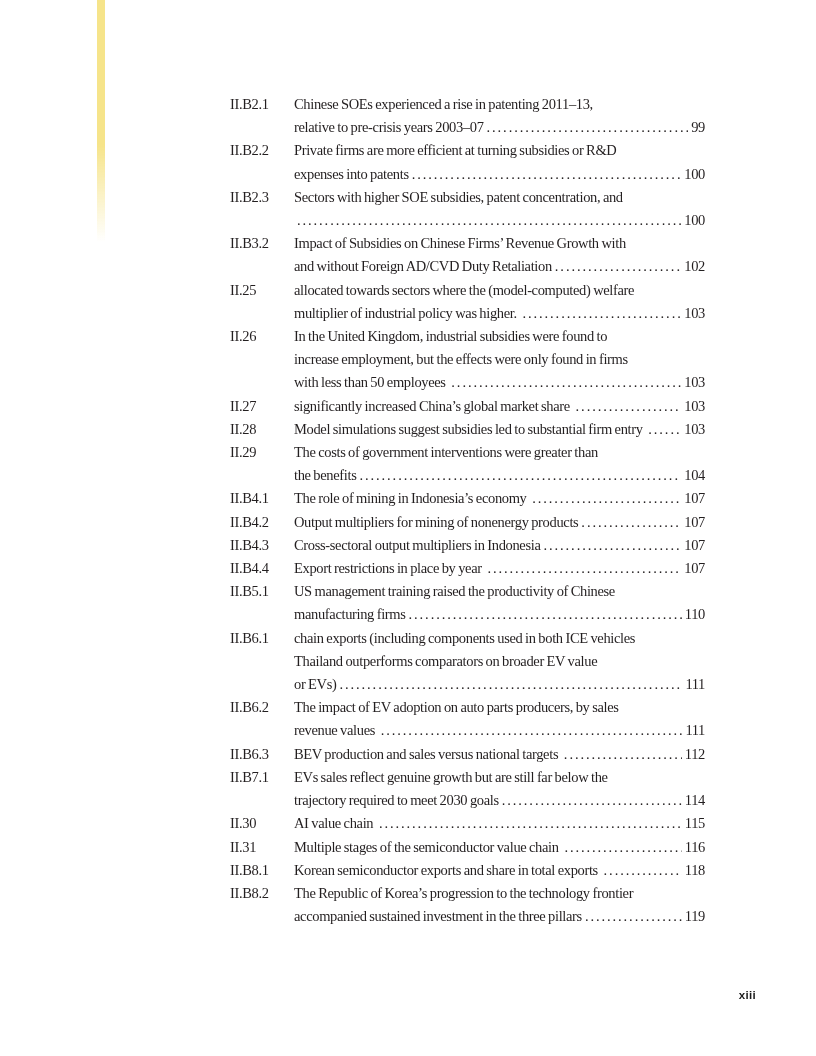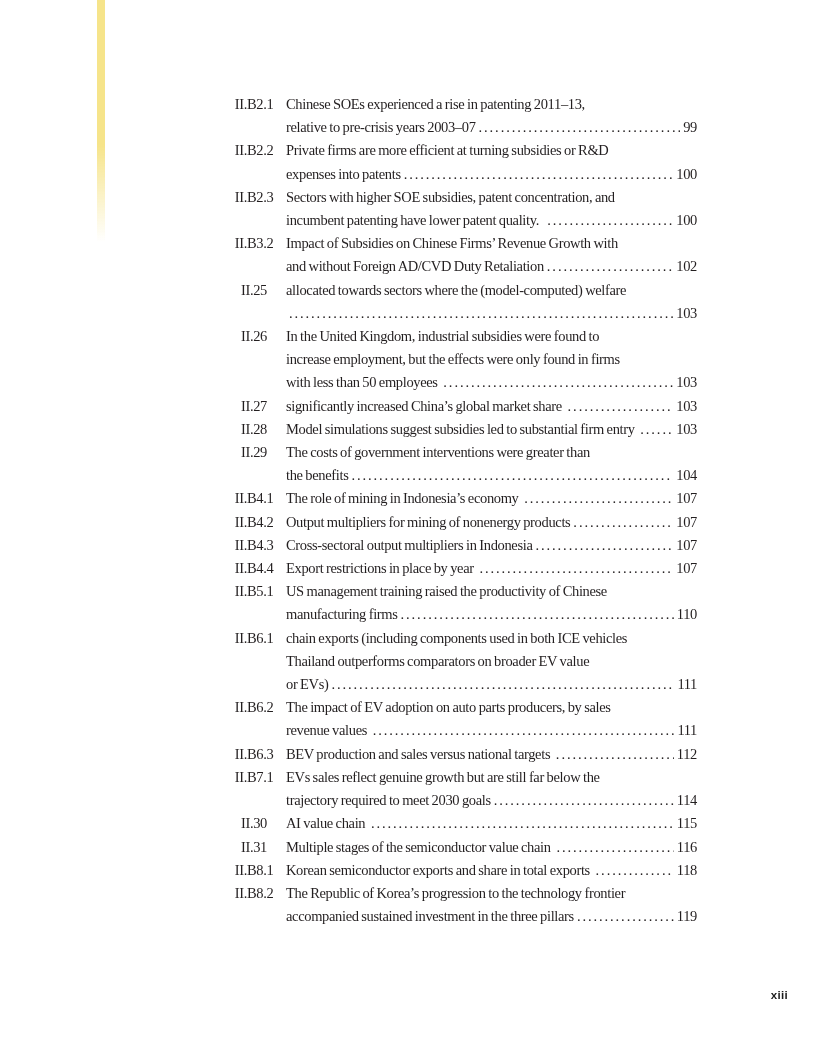--- a/index.html
+++ b/index.html
@@ -23,27 +23,26 @@
     left: 97px; top: 0;
     width: 8px; height: 242px;
     background: linear-gradient(to bottom,
       var(--accent-bar) 0%,
       var(--accent-bar) 60%,
       rgba(246,228,138,0) 100%);
     filter: blur(0.7px);
   }
   .toc {
     position: absolute;
-    left: 222px; top: 93px;
+    left: 230px; top: 93px;
     width: 475px;
     font-size: 14.5px;
     line-height: 23.2px;
     letter-spacing: -0.35px;
     word-spacing: -0.6px;
-    text-align: center;
   }
   .entry { display: flex; }
   .entry-label {
     flex: 0 0 64px;
     width: 64px;
   }
   .entry-lines {
     flex: 1 1 auto;
     min-width: 0;
   }
@@ -62,21 +61,21 @@
     left: 0; top: 0; right: 0; bottom: 0;
     overflow: hidden;
     white-space: nowrap;
     letter-spacing: 1.9px;
     color: var(--text-color);
   }
   .pageno { flex: 0 0 auto; }
   .folio {
     position: absolute;
     top: 989px;
-    right: 28px;
+    right: 60px;
     font-family: "Liberation Sans", sans-serif;
     font-weight: bold;
     font-size: 11.5px;
     letter-spacing: 0.3px;
     color: #1c1c1c;
   }
 </style>
 </head>
 <body>
 
@@ -111,21 +110,20 @@
         </div>
   </div>
 
   <div class="entry">
     <span class="entry-label">II.B2.3</span>
     <div class="entry-lines">
           <div class="line">
             <span class="line-text">Sectors with higher SOE subsidies, patent concentration, and</span>
           </div>
           <div class="line">
-            <span class="line-text">incumbent patenting have lower patent quality.&nbsp;&nbsp;</span>
             <span class="leader"></span>
             <span class="pageno">100</span>
           </div>
         </div>
   </div>
 
   <div class="entry">
     <span class="entry-label">II.B3.2</span>
     <div class="entry-lines">
           <div class="line">
@@ -139,20 +137,21 @@
         </div>
   </div>
 
   <div class="entry">
     <span class="entry-label">II.25</span>
     <div class="entry-lines">
           <div class="line">
             <span class="line-text">allocated towards sectors where the (model-computed) welfare</span>
           </div>
           <div class="line">
+            <span class="line-text">multiplier of industrial policy was higher.&nbsp;</span>
             <span class="leader"></span>
             <span class="pageno">103</span>
           </div>
         </div>
   </div>
 
   <div class="entry">
     <span class="entry-label">II.26</span>
     <div class="entry-lines">
           <div class="line">

